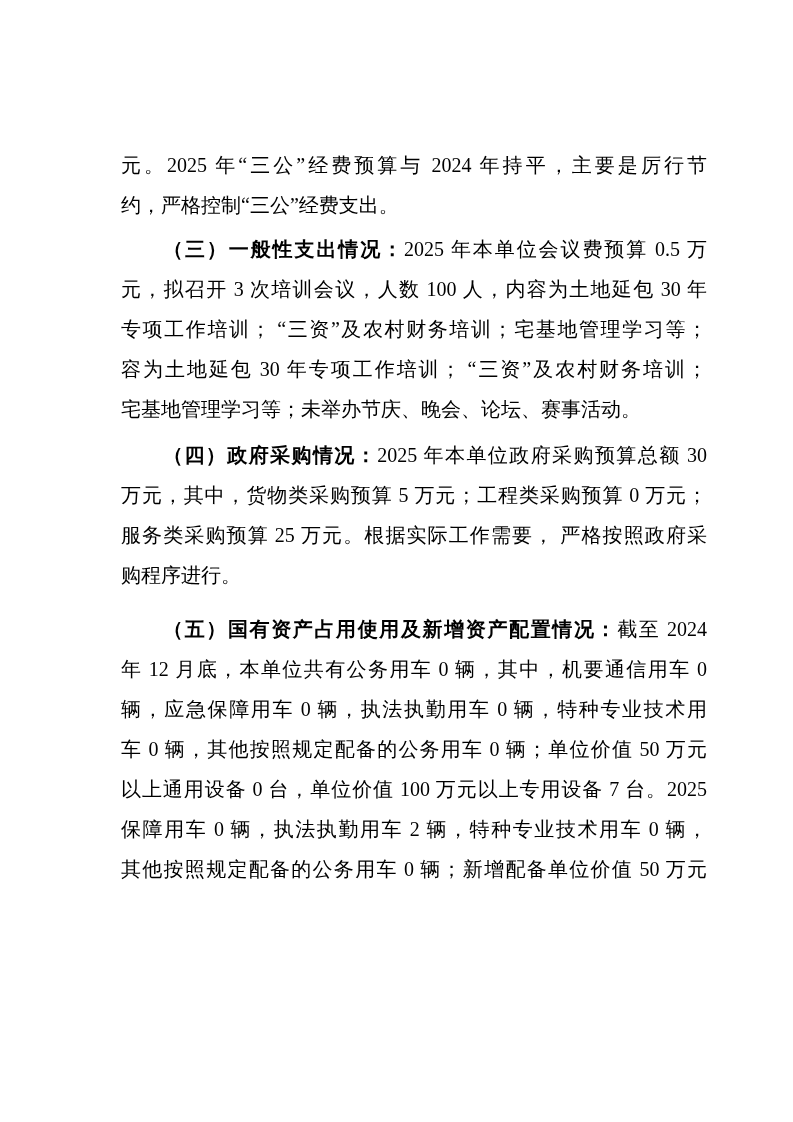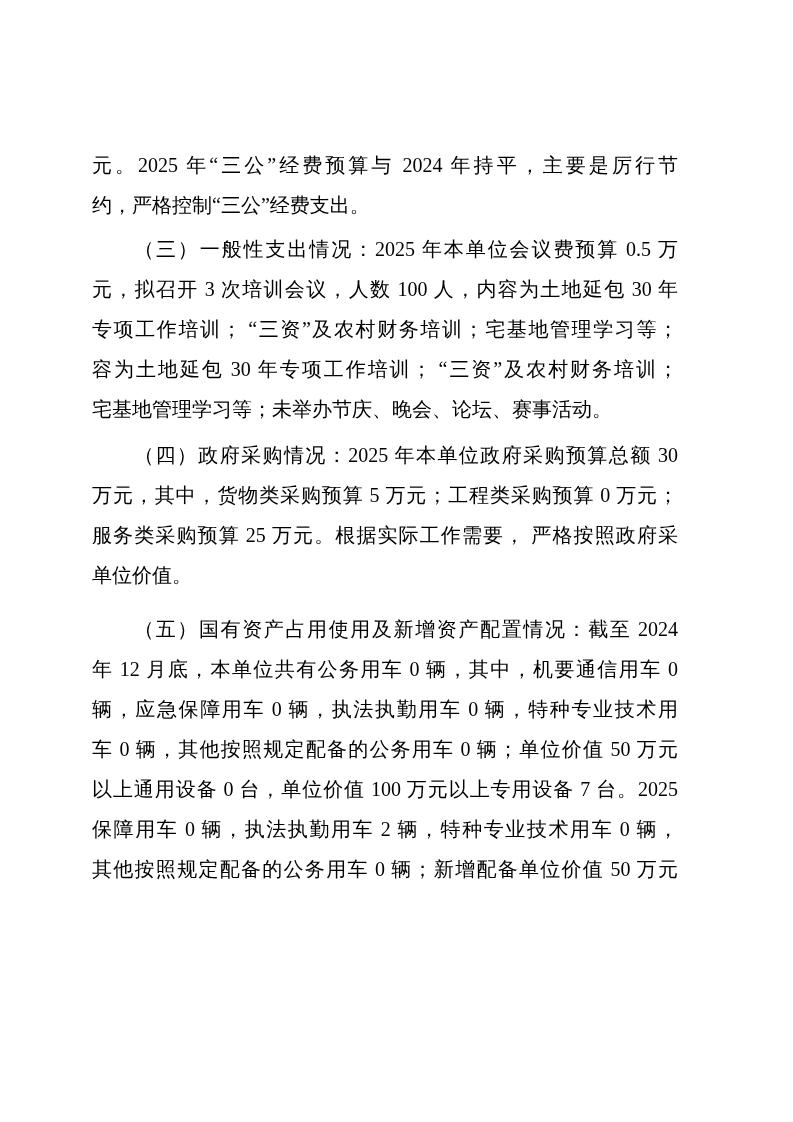--- a/index.html
+++ b/index.html
@@ -14,42 +14,42 @@
     font-family: "Liberation Serif", "DejaVu Serif", serif;
     color: #000000;
   }
   .page {
     position: absolute;
     inset: 0;
     background: #ffffff;
   }
   .doc-body {
     position: absolute;
-    left: 92px;
+    left: 121px;
     top: 145px;
     width: 586px;
     font-size: 20px;
   }
   .paragraph + .paragraph { margin-top: 4px; }
   .paragraph[data-name="paragraph-government-procurement"] { margin-top: 6px; }
   .paragraph[data-name="paragraph-state-assets"] { margin-top: 14px; }
   .line {
     height: 40px;
     line-height: 40px;
     text-align: justify;
     text-align-last: justify;
     overflow: hidden;
     white-space: normal;
   }
   .line.no-justify {
     text-align: center;
     text-align-last: left;
   }
   .line.indent { text-indent: 42px; }
-  .heading { font-weight: 400; }
+  .heading { font-weight: 700; }
 </style>
 </head>
 <body>
 
 <div class="page" data-name="document-page">
   <div class="doc-body" data-name="document-body">
       <div class="paragraph" data-name="paragraph-sangong-budget">
         <div class="line" data-name="text-line">元。2025 年“三公”经费预算与 2024 年持平，主要是厉行节</div>
         <div class="line no-justify" data-name="text-line">约，严格控制“三公”经费支出。</div>
       </div>
@@ -57,21 +57,21 @@
         <div class="line indent" data-name="text-line"><span class="heading" data-name="section-heading">（三）一般性支出情况：</span><span data-name="line-text">2025 年本单位会议费预算 0.5 万</span></div>
         <div class="line" data-name="text-line">元，拟召开 3 次培训会议，人数 100 人，内容为土地延包 30 年</div>
         <div class="line" data-name="text-line">专项工作培训； “三资”及农村财务培训；宅基地管理学习等；</div>
         <div class="line" data-name="text-line">容为土地延包 30 年专项工作培训； “三资”及农村财务培训；</div>
         <div class="line no-justify" data-name="text-line">宅基地管理学习等；未举办节庆、晚会、论坛、赛事活动。</div>
       </div>
       <div class="paragraph" data-name="paragraph-government-procurement">
         <div class="line indent" data-name="text-line"><span class="heading" data-name="section-heading">（四）政府采购情况：</span><span data-name="line-text">2025 年本单位政府采购预算总额 30</span></div>
         <div class="line" data-name="text-line">万元，其中，货物类采购预算 5 万元；工程类采购预算 0 万元；</div>
         <div class="line" data-name="text-line">服务类采购预算 25 万元。根据实际工作需要， 严格按照政府采</div>
-        <div class="line no-justify" data-name="text-line">单位价值。</div>
+        <div class="line no-justify" data-name="text-line">购程序进行。</div>
       </div>
       <div class="paragraph" data-name="paragraph-state-assets">
         <div class="line indent" data-name="text-line"><span class="heading" data-name="section-heading">（五）国有资产占用使用及新增资产配置情况：</span><span data-name="line-text">截至 2024</span></div>
         <div class="line" data-name="text-line">年 12 月底，本单位共有公务用车 0 辆，其中，机要通信用车 0</div>
         <div class="line" data-name="text-line">辆，应急保障用车 0 辆，执法执勤用车 0 辆，特种专业技术用</div>
         <div class="line" data-name="text-line">车 0 辆，其他按照规定配备的公务用车 0 辆；单位价值 50 万元</div>
         <div class="line" data-name="text-line">以上通用设备 0 台，单位价值 100 万元以上专用设备 7 台。2025</div>
         <div class="line" data-name="text-line">保障用车 0 辆，执法执勤用车 2 辆，特种专业技术用车 0 辆，</div>
         <div class="line" data-name="text-line">其他按照规定配备的公务用车 0 辆；新增配备单位价值 50 万元</div>
       </div>

